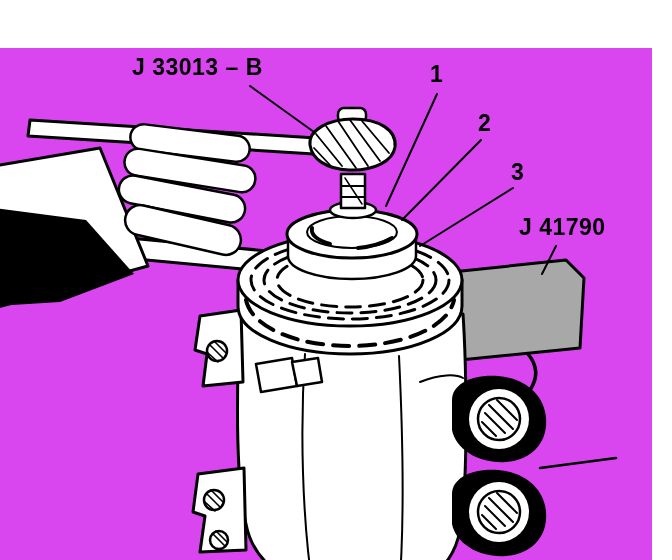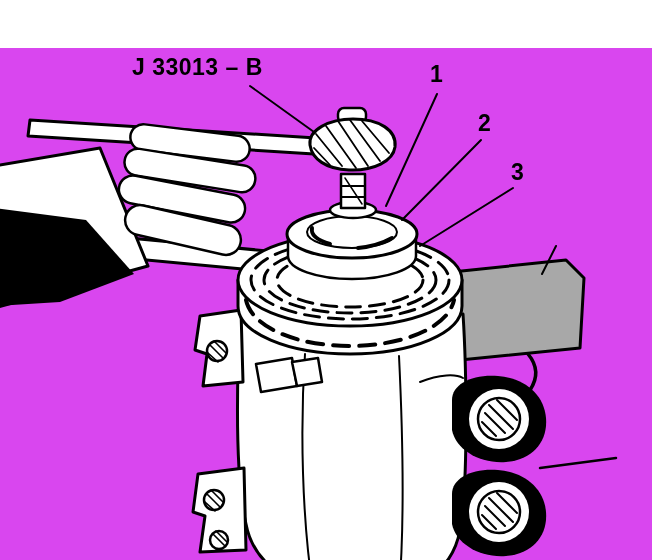--- a/index.html
+++ b/index.html
@@ -140,13 +140,14 @@
   </svg>
 
   <div class="label" style="left:132px; top:6px;">J 33013 – B</div>
 
   <div class="label callout" style="left:430px; top:13px;">1</div>
 
   <div class="label callout" style="left:478px; top:62px;">2</div>
 
   <div class="label callout" style="left:511px; top:111px;">3</div>
 
+  <div class="label" style="left:519px; top:166px;">J 41790</div>
 </div>
 
 </body></html>

